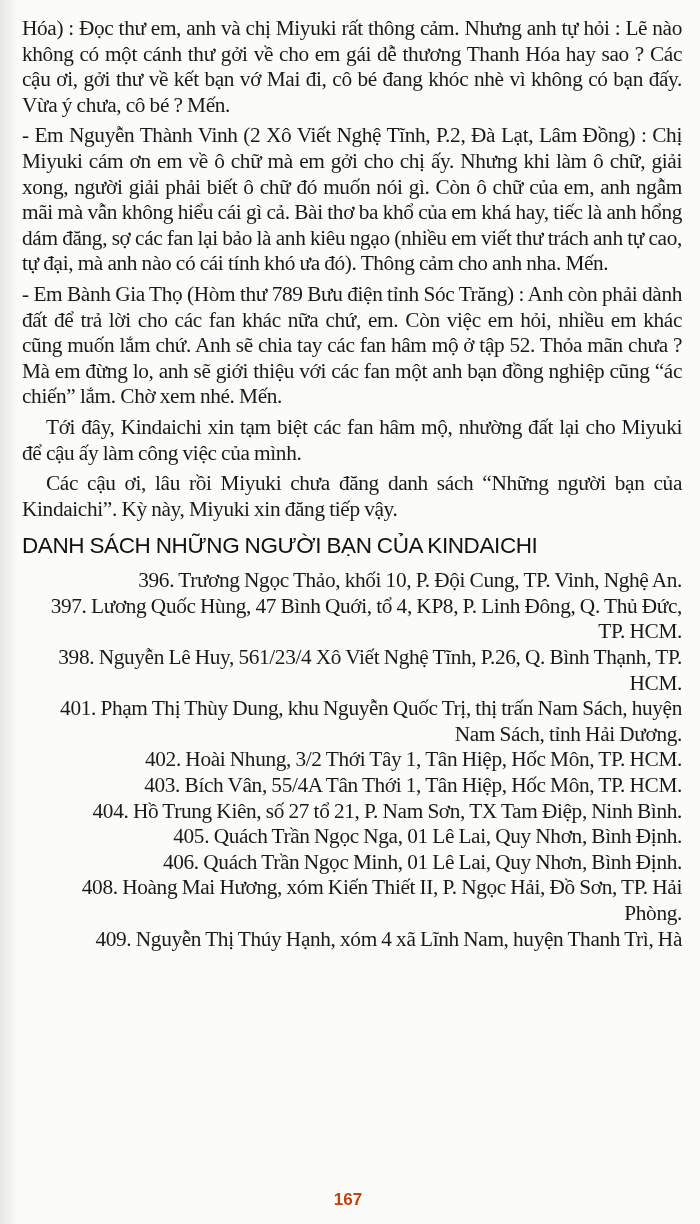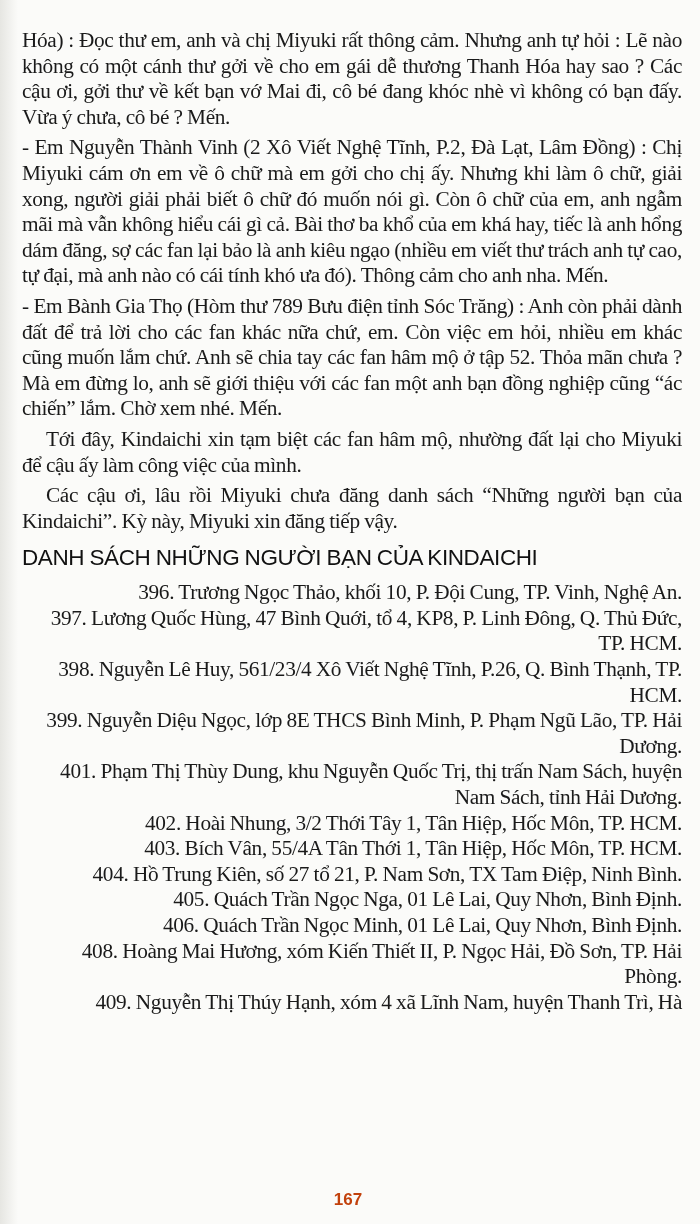--- a/index.html
+++ b/index.html
@@ -11,21 +11,21 @@
     overflow: hidden;
     color: #1a1a1a;
   }
   .scan-edge {
     position: absolute; left: 0; top: 0; width: 18px; height: 1224px;
     background: linear-gradient(to right, #e6e6e2, rgba(250,250,248,0));
   }
   .page {
     position: absolute;
     left: 22px;
-    top: 28px;
+    top: 16px;
     width: 660px;
     font-family: "Liberation Serif", serif;
     font-size: 21.3px;
     line-height: 25.6px;
     letter-spacing: -0.35px;
     word-spacing: -0.5px;
   }
   .para { margin: 0; text-align: justify; }
   .para + .para { margin-top: 5px; }
   .para.indent { text-indent: 24px; }
@@ -70,21 +70,20 @@
   <p class="para">- Em Bành Gia Thọ (Hòm thư 789 Bưu điện tỉnh Sóc Trăng) : Anh còn phải dành đất để trả lời cho các fan khác nữa chứ, em. Còn việc em hỏi, nhiều em khác cũng muốn lắm chứ. Anh sẽ chia tay các fan hâm mộ ở tập 52. Thỏa mãn chưa ? Mà em đừng lo, anh sẽ giới thiệu với các fan một anh bạn đồng nghiệp cũng “ác chiến” lắm. Chờ xem nhé. Mến.</p>
   <p class="para indent">Tới đây, Kindaichi xin tạm biệt các fan hâm mộ, nhường đất lại cho Miyuki để cậu ấy làm công việc của mình.</p>
   <p class="para indent">Các cậu ơi, lâu rồi Miyuki chưa đăng danh sách “Những người bạn của Kindaichi”. Kỳ này, Miyuki xin đăng tiếp vậy.</p>
 
   <h2 class="heading">DANH SÁCH NHỮNG NGƯỜI BẠN CỦA KINDAICHI</h2>
 
   <ul class="list">
     <li class="list-item"><span class="num">396.</span> <span>Trương Ngọc Thảo, khối 10, P. Đội Cung, TP. Vinh, Nghệ An.</span></li>
     <li class="list-item"><span class="num">397.</span> <span>Lương Quốc Hùng, 47 Bình Quới, tổ 4, KP8, P. Linh Đông, Q. Thủ Đức, TP. HCM.</span></li>
     <li class="list-item"><span class="num">398.</span> <span>Nguyễn Lê Huy, 561/23/4 Xô Viết Nghệ Tĩnh, P.26, Q. Bình Thạnh, TP. HCM.</span></li>
-    <li class="list-item"><span class="num">399.</span> <span>Nguyễn Diệu Ngọc, lớp 8E THCS Bình Minh, P. Phạm Ngũ Lão, TP. Hải Dương.</span></li>
     <li class="list-item"><span class="num">401.</span> <span>Phạm Thị Thùy Dung, khu Nguyễn Quốc Trị, thị trấn Nam Sách, huyện Nam Sách, tỉnh Hải Dương.</span></li>
     <li class="list-item"><span class="num">402.</span> <span>Hoài Nhung, 3/2 Thới Tây 1, Tân Hiệp, Hốc Môn, TP. HCM.</span></li>
     <li class="list-item"><span class="num">403.</span> <span>Bích Vân, 55/4A Tân Thới 1, Tân Hiệp, Hốc Môn, TP. HCM.</span></li>
     <li class="list-item"><span class="num">404.</span> <span>Hồ Trung Kiên, số 27 tổ 21, P. Nam Sơn, TX Tam Điệp, Ninh Bình.</span></li>
     <li class="list-item"><span class="num">405.</span> <span>Quách Trần Ngọc Nga, 01 Lê Lai, Quy Nhơn, Bình Định.</span></li>
     <li class="list-item"><span class="num">406.</span> <span>Quách Trần Ngọc Minh, 01 Lê Lai, Quy Nhơn, Bình Định.</span></li>
     <li class="list-item"><span class="num">408.</span> <span>Hoàng Mai Hương, xóm Kiến Thiết II, P. Ngọc Hải, Đồ Sơn, TP. Hải Phòng.</span></li>
     <li class="list-item"><span class="num">409.</span> <span>Nguyễn Thị Thúy Hạnh, xóm 4 xã Lĩnh Nam, huyện Thanh Trì, Hà</span></li>
   </ul>
 </div>

